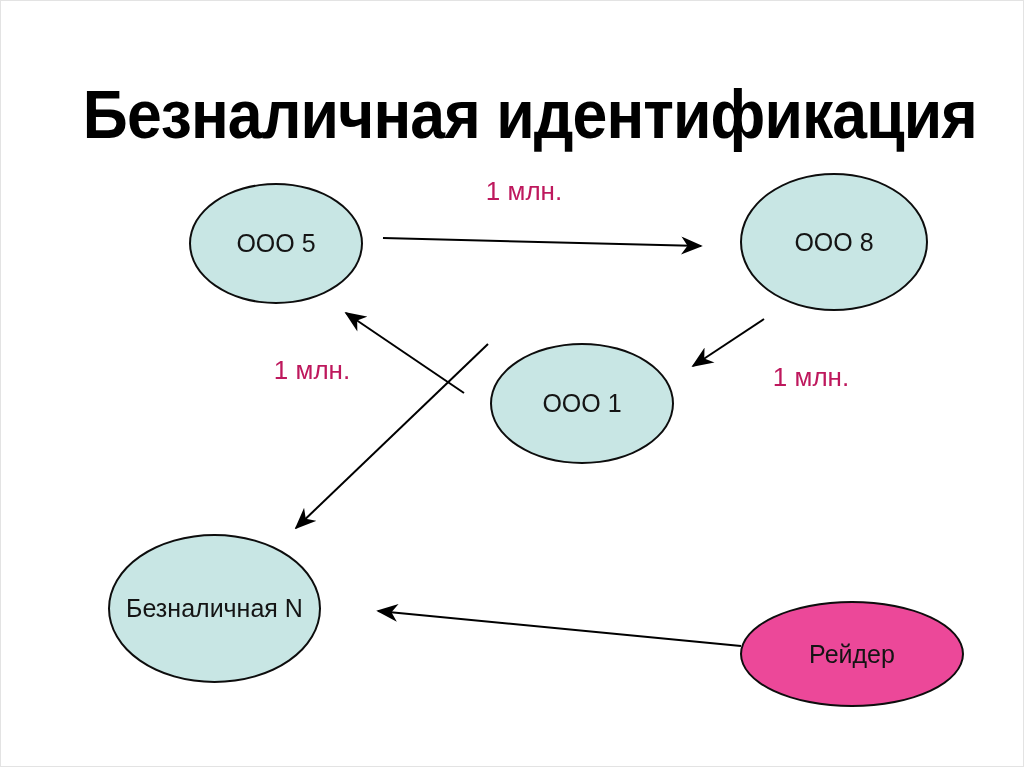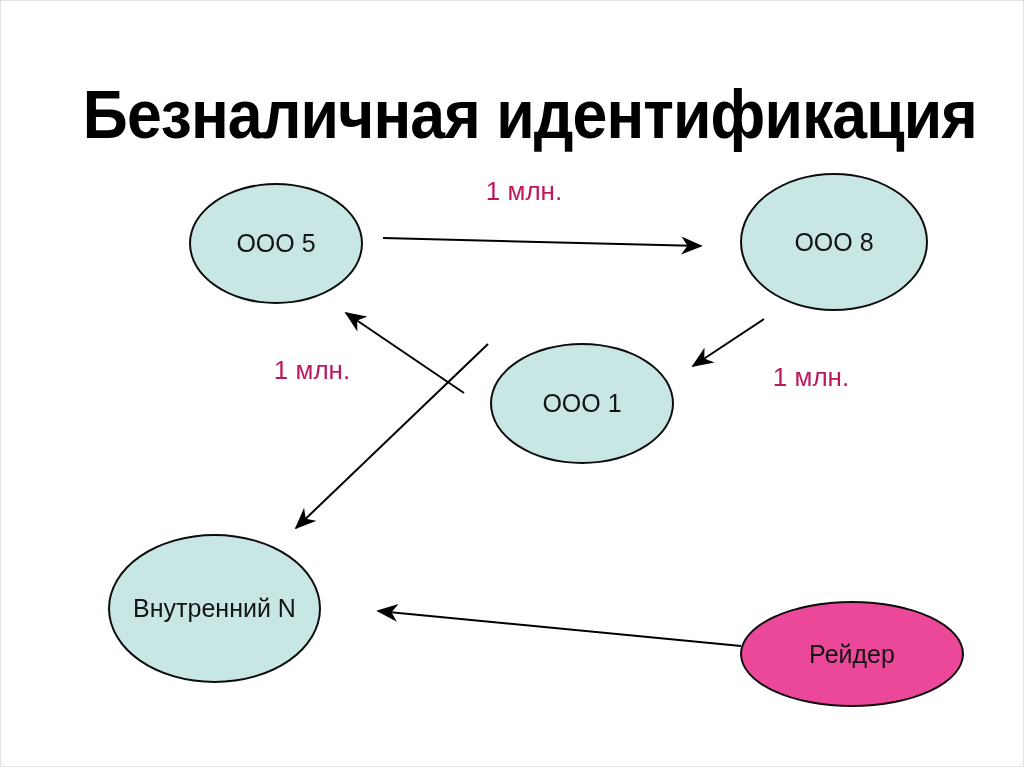--- a/index.html
+++ b/index.html
@@ -101,21 +101,21 @@
 
   <div class="node node-ooo3" style="background-color: rgb(200, 230, 228);">
     <span class="node-label">ООО 8</span>
   </div>
 
   <div class="node node-ooo2" style="background-color: rgb(200, 230, 228);">
     <span class="node-label">ООО 1</span>
   </div>
 
   <div class="node node-korp" style="background-color: rgb(200, 230, 228);">
-    <span class="node-label">Внутренний N</span>
+    <span class="node-label">Безналичная N</span>
   </div>
 
   <div class="node node-raider" style="background-color: #ec4899;">
     <span class="node-label">Рейдер</span>
   </div>
 
   <div class="edge-label lbl-top">1 млн.</div>
 
   <div class="edge-label lbl-right">1 млн.</div>
 

